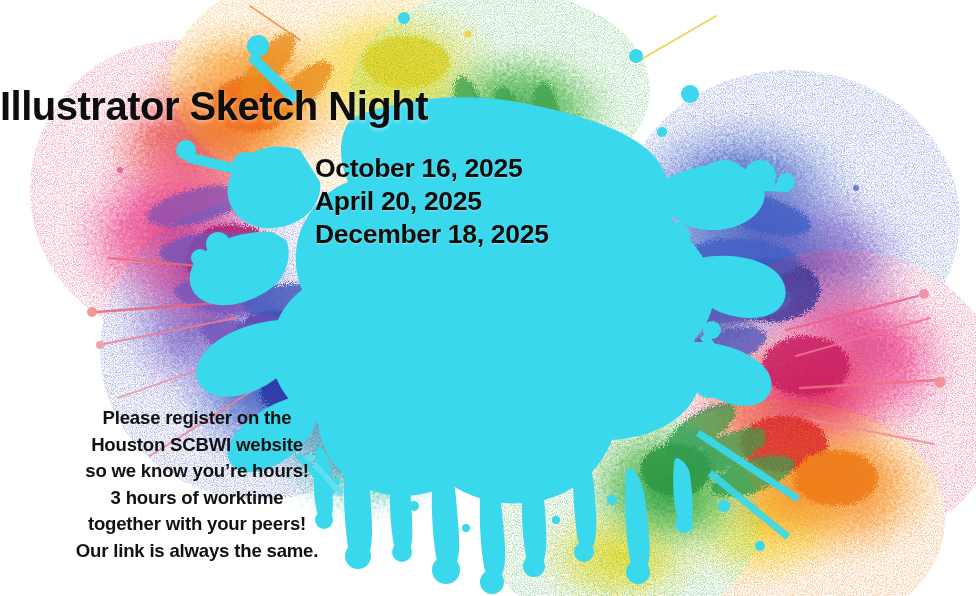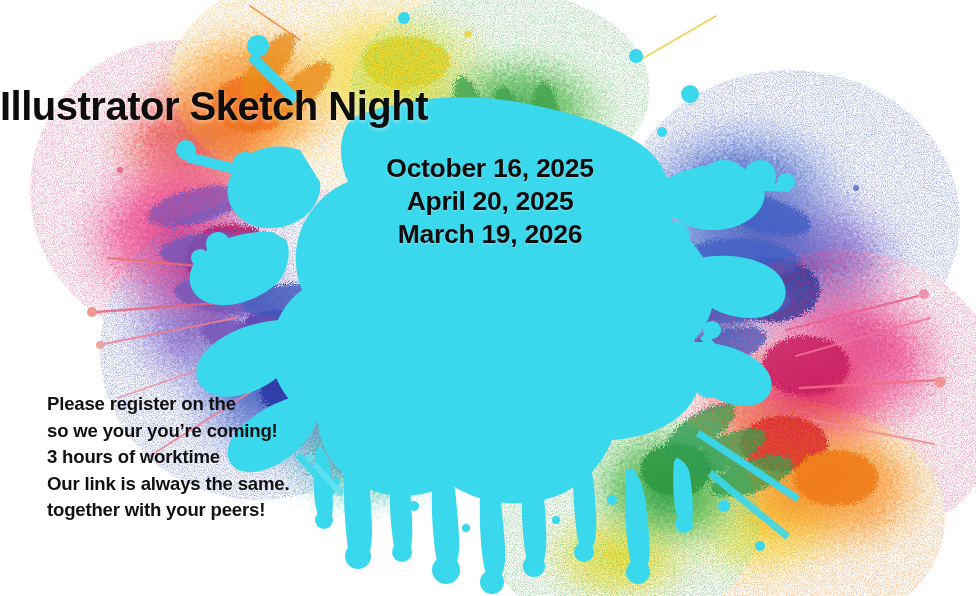--- a/index.html
+++ b/index.html
@@ -29,35 +29,35 @@
     color:#0d0d0d;
     white-space:nowrap;
     text-shadow:0 2px 4px rgba(255,255,255,.45);
   }
 
   .dates{
     position:absolute;
     left:315px;
     top:152px;
     width:350px;
-    text-align:center;
     font-size:26.5px;
     line-height:33.2px;
     font-weight:700;
     letter-spacing:-0.3px;
     color:#0d0d0d;
     text-shadow:0 1px 2px rgba(255,255,255,.35);
   }
   .dates .date-line{display:block;white-space:nowrap;}
 
   .note{
     position:absolute;
     left:47px;
-    top:391px;
+    top:405px;
     width:300px;
+    text-align:center;
     font-size:18.6px;
     line-height:26.6px;
     font-weight:700;
     letter-spacing:-0.2px;
     color:#111111;
   }
   .note .note-line{display:block;white-space:nowrap;}
 </style>
 </head>
 <body>
@@ -422,24 +422,25 @@
       </g>
 
     </g>
   </svg>
 
   <h1 class="title">Illustrator Sketch Night</h1>
 
   <div class="dates">
     <span class="date-line">October 16, 2025</span>
     <span class="date-line">April 20, 2025</span>
-    <span class="date-line">March 19, 2026</span>
+    <span class="date-line">December 18, 2025</span>
   </div>
 
   <div class="note">
     <span class="note-line">Please register on the</span>
-    <span class="note-line">so we your you’re coming!</span>
+    <span class="note-line">Houston SCBWI website</span>
+    <span class="note-line">so we know you’re hours!</span>
     <span class="note-line">3 hours of worktime</span>
+    <span class="note-line">together with your peers!</span>
     <span class="note-line">Our link is always the same.</span>
-    <span class="note-line">together with your peers!</span>
   </div>
 
 </div>
 
 </body></html>

